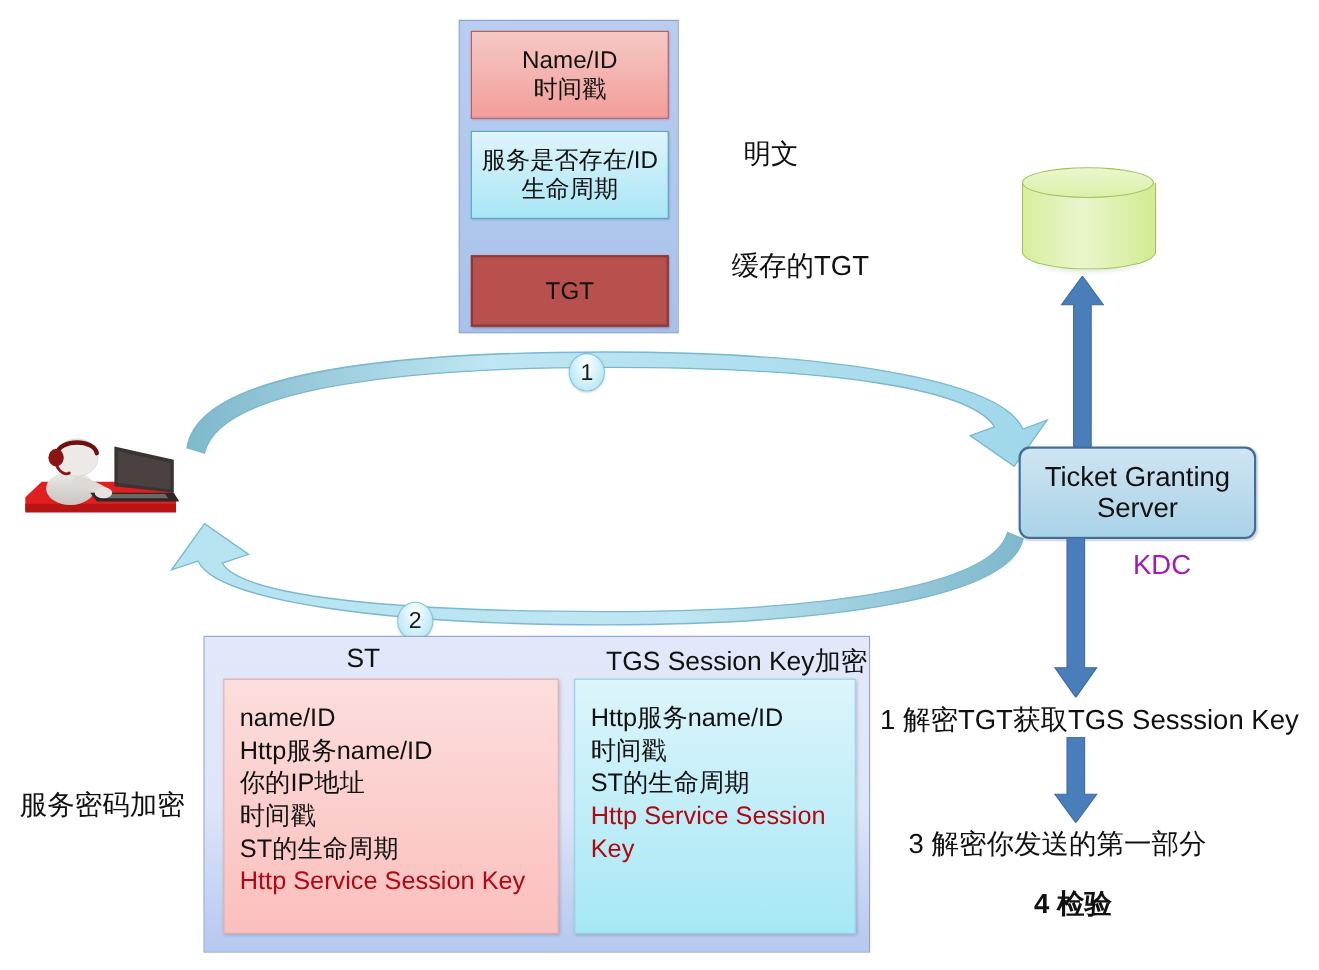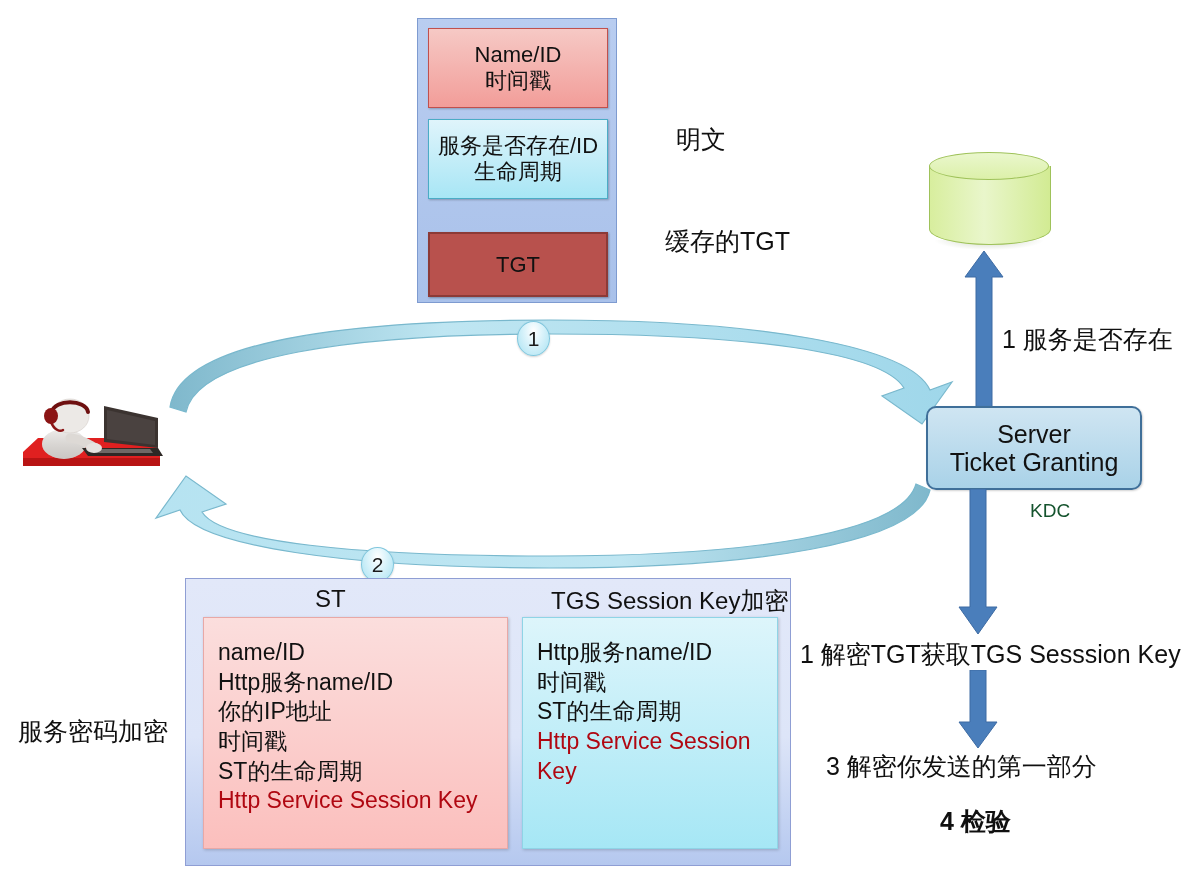--- a/index.html
+++ b/index.html
@@ -90,21 +90,21 @@
   #tgs-box{
     left:926px; top:406px; width:216px; height:84px;
     background:linear-gradient(180deg,#cfe5f2 0%,#a9d2e8 100%);
     border:2px solid #3f6f99;
     border-radius:10px;
     box-sizing:border-box;
     display:flex;align-items:center;justify-content:center;
     text-align:center; font-size:25px; color:#111; line-height:1.14;
     box-shadow:1px 1px 2px rgba(0,0,0,.18);
   }
-  #kdc-label{left:1030px; top:500px; font-size:19px; color:#14532d;}
+  #kdc-label{left:1030px; top:500px; font-size:25px; color:#a21caf;}
 
   
   .step{font-size:25px; color:#101010; white-space:nowrap;}
   #step-1{left:1002px; top:323px;}
   #step-2{left:800px; top:638px;}
   #step-3{left:826px; top:750px;}
   #step-4{left:940px; top:805px;font-weight:bold;}
 
   
   #cycle{left:140px; top:312px; width:820px; height:275px;}
@@ -215,39 +215,38 @@
   </div>
 
   <div class="abs varrow" style="left:963px; top:251px;">
     <svg width="42" height="156" viewBox="0 0 42 156" xmlns="http://www.w3.org/2000/svg">
       <polygon points="21,0 40,26 29,26 29,156 13,156 13,26 2,26" fill="#4a7ebb" stroke="#3d6ba3" stroke-width="1"></polygon>
     </svg>
   </div>
 
   <div class="abs" id="tgs-box">
     <div>
+      <div>Ticket Granting</div>
       <div>Server</div>
-      <div>Ticket Granting</div>
     </div>
   </div>
   <div class="abs" id="kdc-label">KDC</div>
 
   <div class="abs varrow" style="left:957px; top:489px;">
     <svg width="42" height="145" viewBox="0 0 42 145" xmlns="http://www.w3.org/2000/svg">
       <polygon points="21,145 40,118 29,118 29,0 13,0 13,118 2,118" fill="#4a7ebb" stroke="#3d6ba3" stroke-width="1"></polygon>
     </svg>
   </div>
 
   <div class="abs varrow" style="left:957px; top:670px;">
     <svg width="42" height="78" viewBox="0 0 42 78" xmlns="http://www.w3.org/2000/svg">
       <polygon points="21,78 40,52 29,52 29,0 13,0 13,52 2,52" fill="#4a7ebb" stroke="#3d6ba3" stroke-width="1"></polygon>
     </svg>
   </div>
 
-  <div class="abs step" id="step-1">1 服务是否存在</div>
   <div class="abs step" id="step-2">1 解密TGT获取TGS Sesssion Key</div>
   <div class="abs step" id="step-3">3 解密你发送的第一部分</div>
   <div class="abs step" id="step-4">4 检验</div>
 
   <div class="abs badge" id="badge-1">1</div>
   <div class="abs badge" id="badge-2">2</div>
 
   <div class="abs" id="user">
     <svg width="145" height="80" viewBox="0 0 145 80" xmlns="http://www.w3.org/2000/svg">
 

